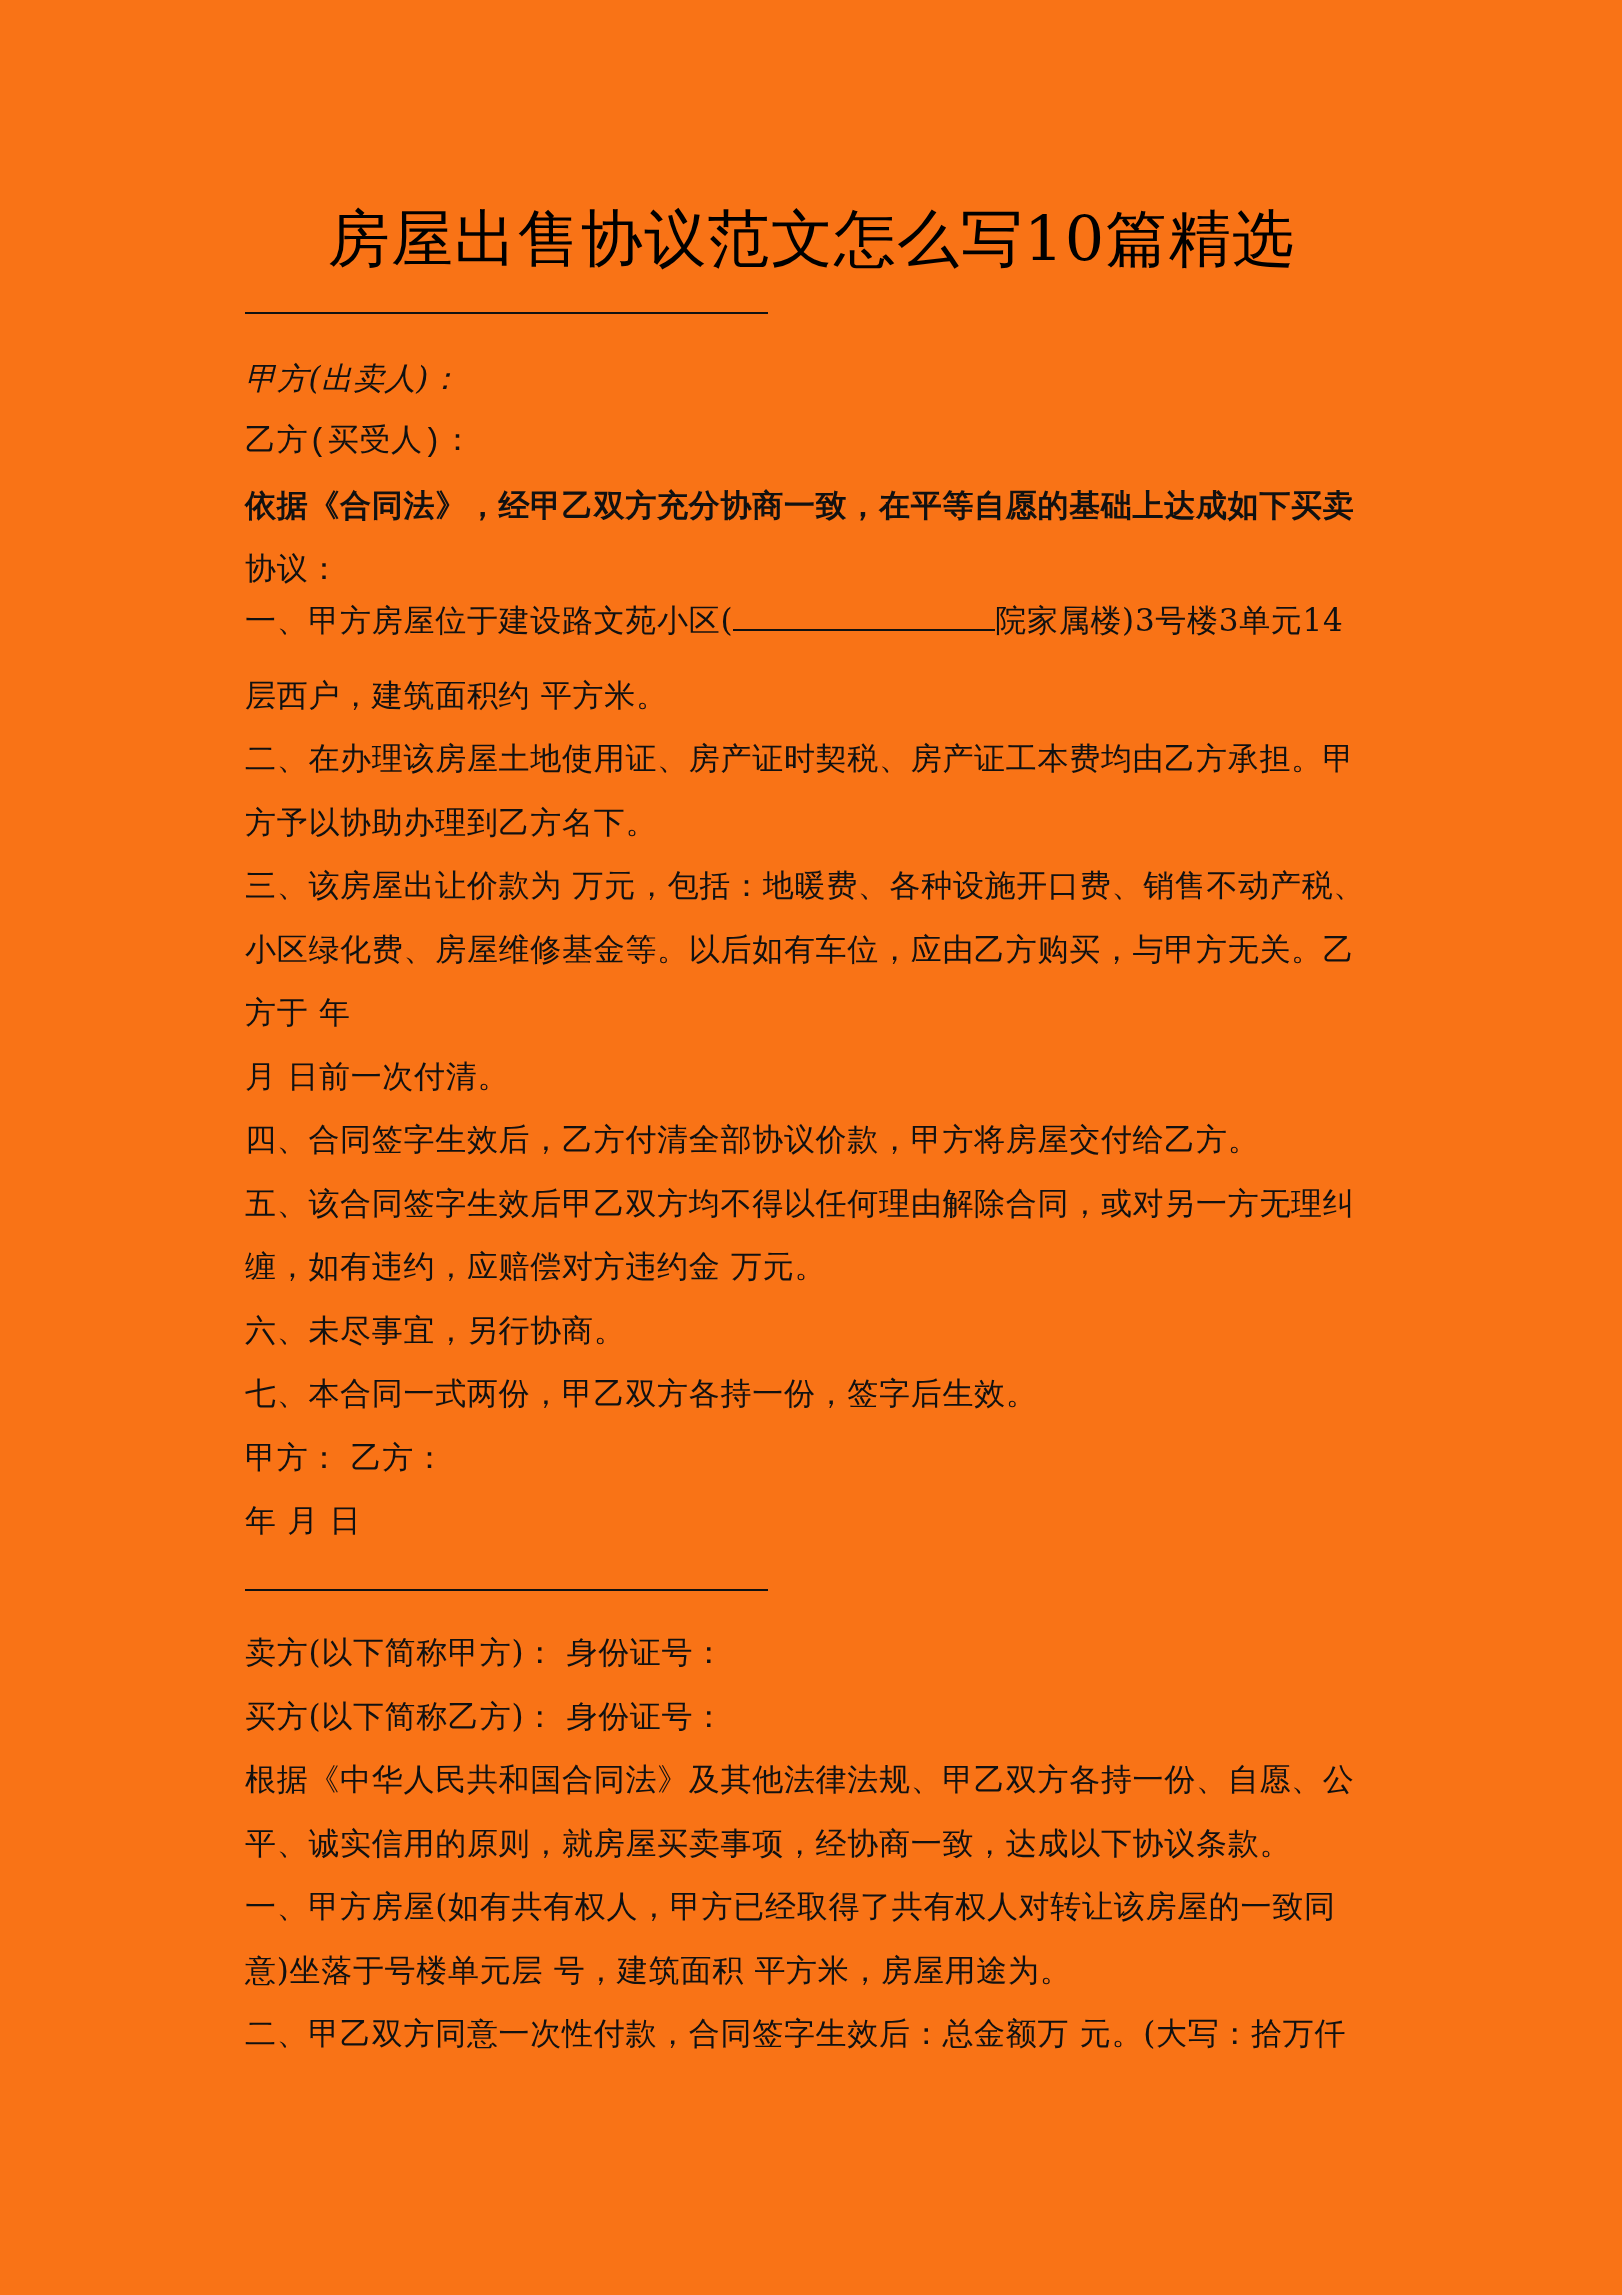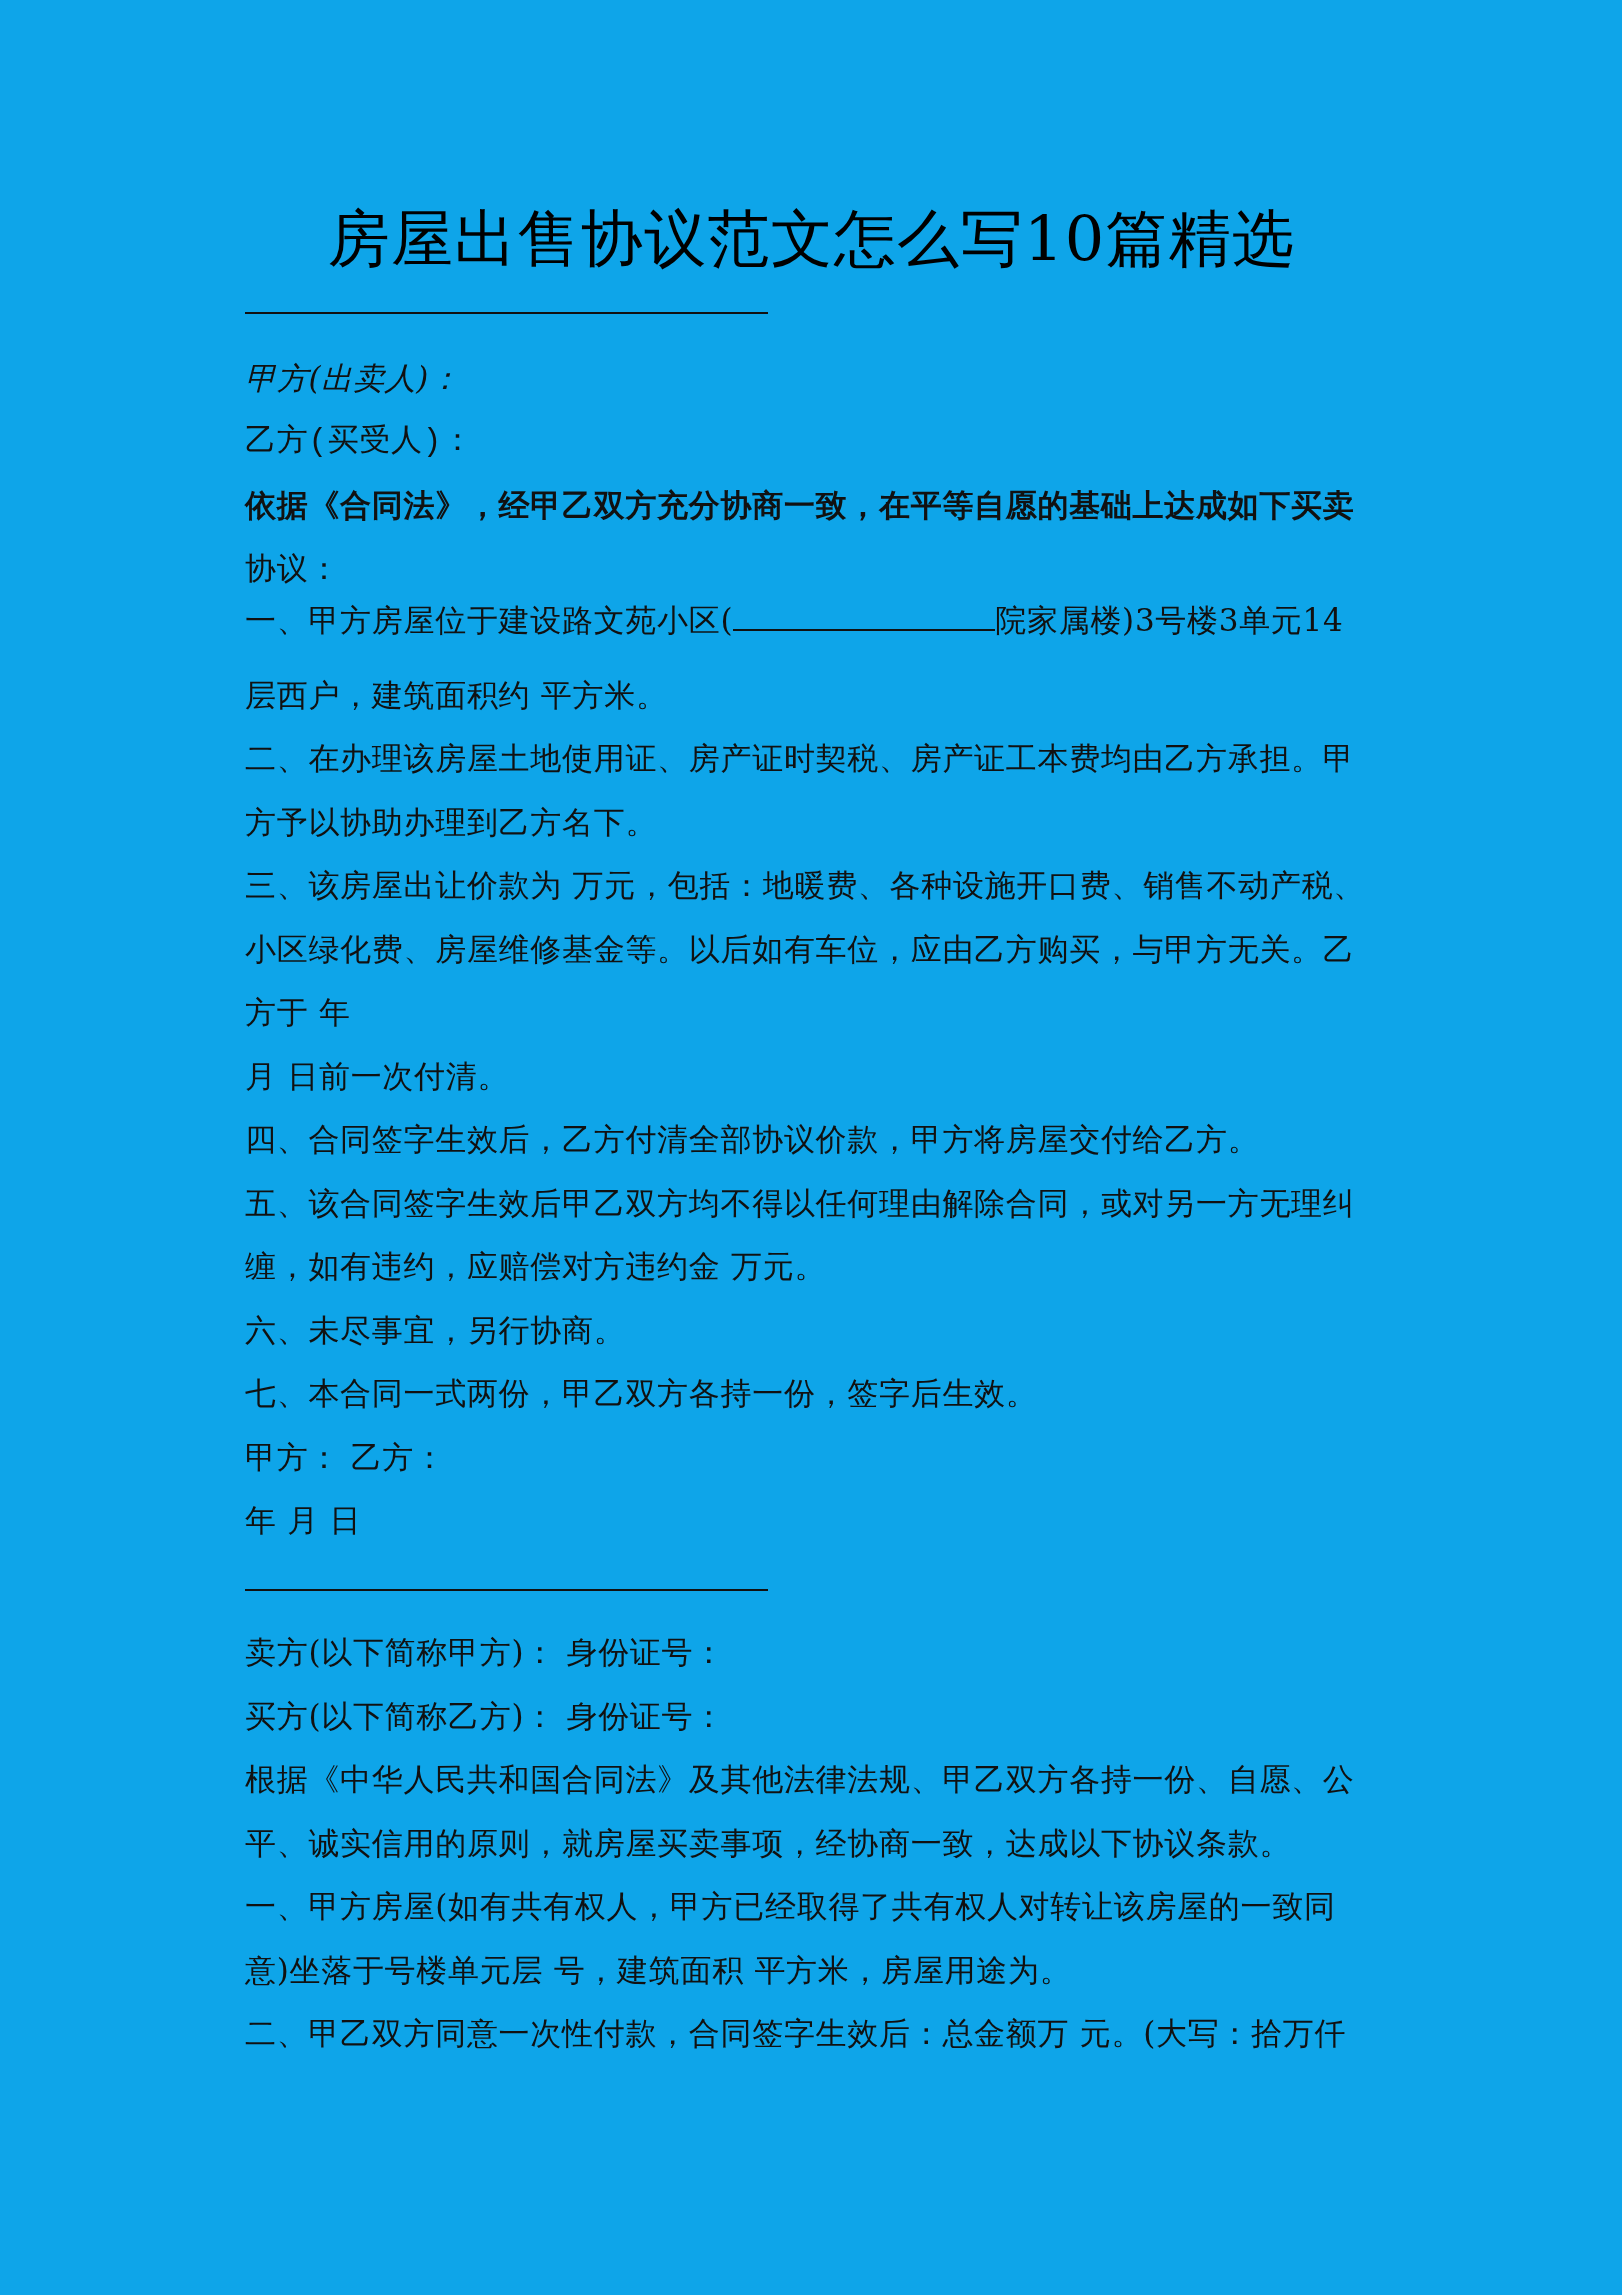--- a/index.html
+++ b/index.html
@@ -14,21 +14,21 @@
       overflow: hidden;
       font-family: "DejaVu Serif", "Liberation Serif", serif;
       color: #111111;
     }
     .page {
       position: absolute;
       left: 0;
       top: 0;
       width: 1623px;
       height: 2295px;
-      background: #0ea5e9;
+      background: #f97316;
     }
     .title {
       position: absolute;
       left: 0;
       top: 196px;
       width: 1623px;
       text-align: center;
       font-size: 62px;
       line-height: 85px;
       letter-spacing: 1.3px;

